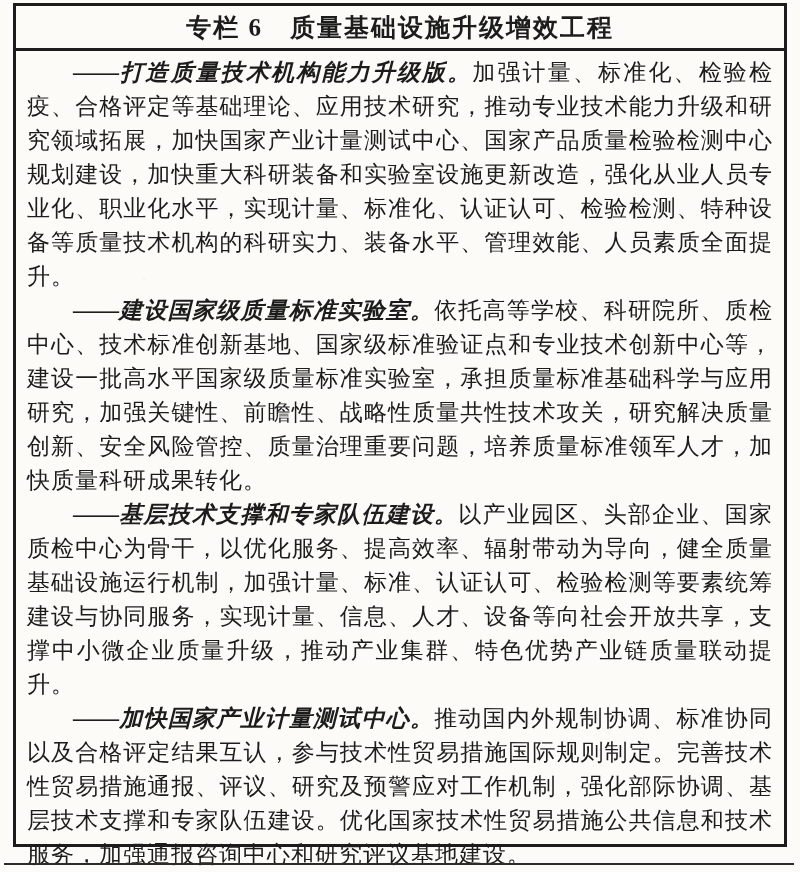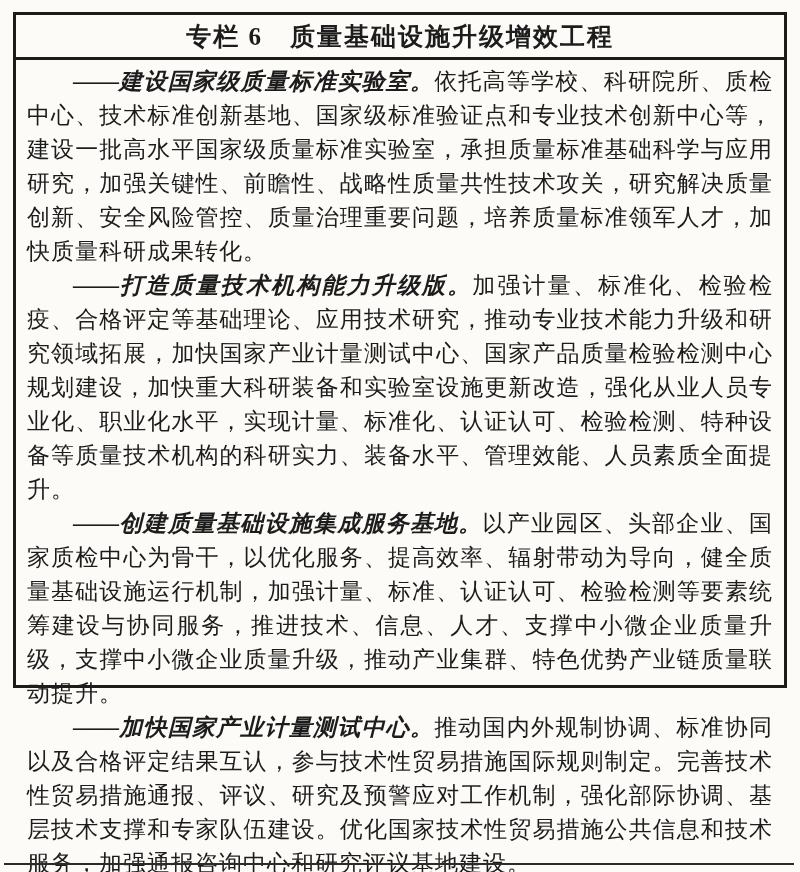--- a/index.html
+++ b/index.html
@@ -17,22 +17,22 @@
     position: relative;
     width: 800px; height: 872px;
     background:
       radial-gradient(circle at 18% 32%, rgba(0,0,0,0.025) 0 1px, transparent 2px),
       radial-gradient(circle at 73% 64%, rgba(0,0,0,0.02) 0 1px, transparent 2px),
       var(--paper);
     color: var(--ink);
   }
   .panel {
     position: absolute;
-    left: 13px; top: 12px;
-    width: 774px; height: 676px;
+    left: 13px; top: 3px;
+    width: 774px; height: 844px;
     border: 3px solid var(--ink);
     background: transparent;
   }
   .panel-title {
     height: 45px;
     border-bottom: 3px solid var(--ink);
     display: flex;
     align-items: center;
     justify-content: center;
     font-weight: 700;
@@ -68,20 +68,20 @@
     background: #2b2b2b;
   }
 </style>
 </head>
 <body>
 
 <div class="page">
   <div class="panel">
     <div class="panel-title">专栏 6　质量基础设施升级增效工程</div>
     <div class="panel-body">
+      <p><span class="dash">——</span><span class="lead">打造质量技术机构能力升级版。</span><span class="body-text">加强计量、标准化、检验检疫、合格评定等基础理论、应用技术研究，推动专业技术能力升级和研究领域拓展，加快国家产业计量测试中心、国家产品质量检验检测中心规划建设，加快重大科研装备和实验室设施更新改造，强化从业人员专业化、职业化水平，实现计量、标准化、认证认可、检验检测、特种设备等质量技术机构的科研实力、装备水平、管理效能、人员素质全面提升。</span></p>
       <p><span class="dash">——</span><span class="lead">建设国家级质量标准实验室。</span><span class="body-text">依托高等学校、科研院所、质检中心、技术标准创新基地、国家级标准验证点和专业技术创新中心等，建设一批高水平国家级质量标准实验室，承担质量标准基础科学与应用研究，加强关键性、前瞻性、战略性质量共性技术攻关，研究解决质量创新、安全风险管控、质量治理重要问题，培养质量标准领军人才，加快质量科研成果转化。</span></p>
-      <p><span class="dash">——</span><span class="lead">打造质量技术机构能力升级版。</span><span class="body-text">加强计量、标准化、检验检疫、合格评定等基础理论、应用技术研究，推动专业技术能力升级和研究领域拓展，加快国家产业计量测试中心、国家产品质量检验检测中心规划建设，加快重大科研装备和实验室设施更新改造，强化从业人员专业化、职业化水平，实现计量、标准化、认证认可、检验检测、特种设备等质量技术机构的科研实力、装备水平、管理效能、人员素质全面提升。</span></p>
-      <p><span class="dash">——</span><span class="lead">创建质量基础设施集成服务基地。</span><span class="body-text">以产业园区、头部企业、国家质检中心为骨干，以优化服务、提高效率、辐射带动为导向，健全质量基础设施运行机制，加强计量、标准、认证认可、检验检测等要素统筹建设与协同服务，推进技术、信息、人才、支撑中小微企业质量升级，支撑中小微企业质量升级，推动产业集群、特色优势产业链质量联动提升。</span></p>
+      <p><span class="dash">——</span><span class="lead">基层技术支撑和专家队伍建设。</span><span class="body-text">以产业园区、头部企业、国家质检中心为骨干，以优化服务、提高效率、辐射带动为导向，健全质量基础设施运行机制，加强计量、标准、认证认可、检验检测等要素统筹建设与协同服务，实现计量、信息、人才、设备等向社会开放共享，支撑中小微企业质量升级，推动产业集群、特色优势产业链质量联动提升。</span></p>
       <p><span class="dash">——</span><span class="lead">加快国家产业计量测试中心。</span><span class="body-text">推动国内外规制协调、标准协同以及合格评定结果互认，参与技术性贸易措施国际规则制定。完善技术性贸易措施通报、评议、研究及预警应对工作机制，强化部际协调、基层技术支撑和专家队伍建设。优化国家技术性贸易措施公共信息和技术服务，加强通报咨询中心和研究评议基地建设。</span></p>
     </div>
   </div>
   <div class="bottom-rule"></div>
 </div>
 
 </body></html>

